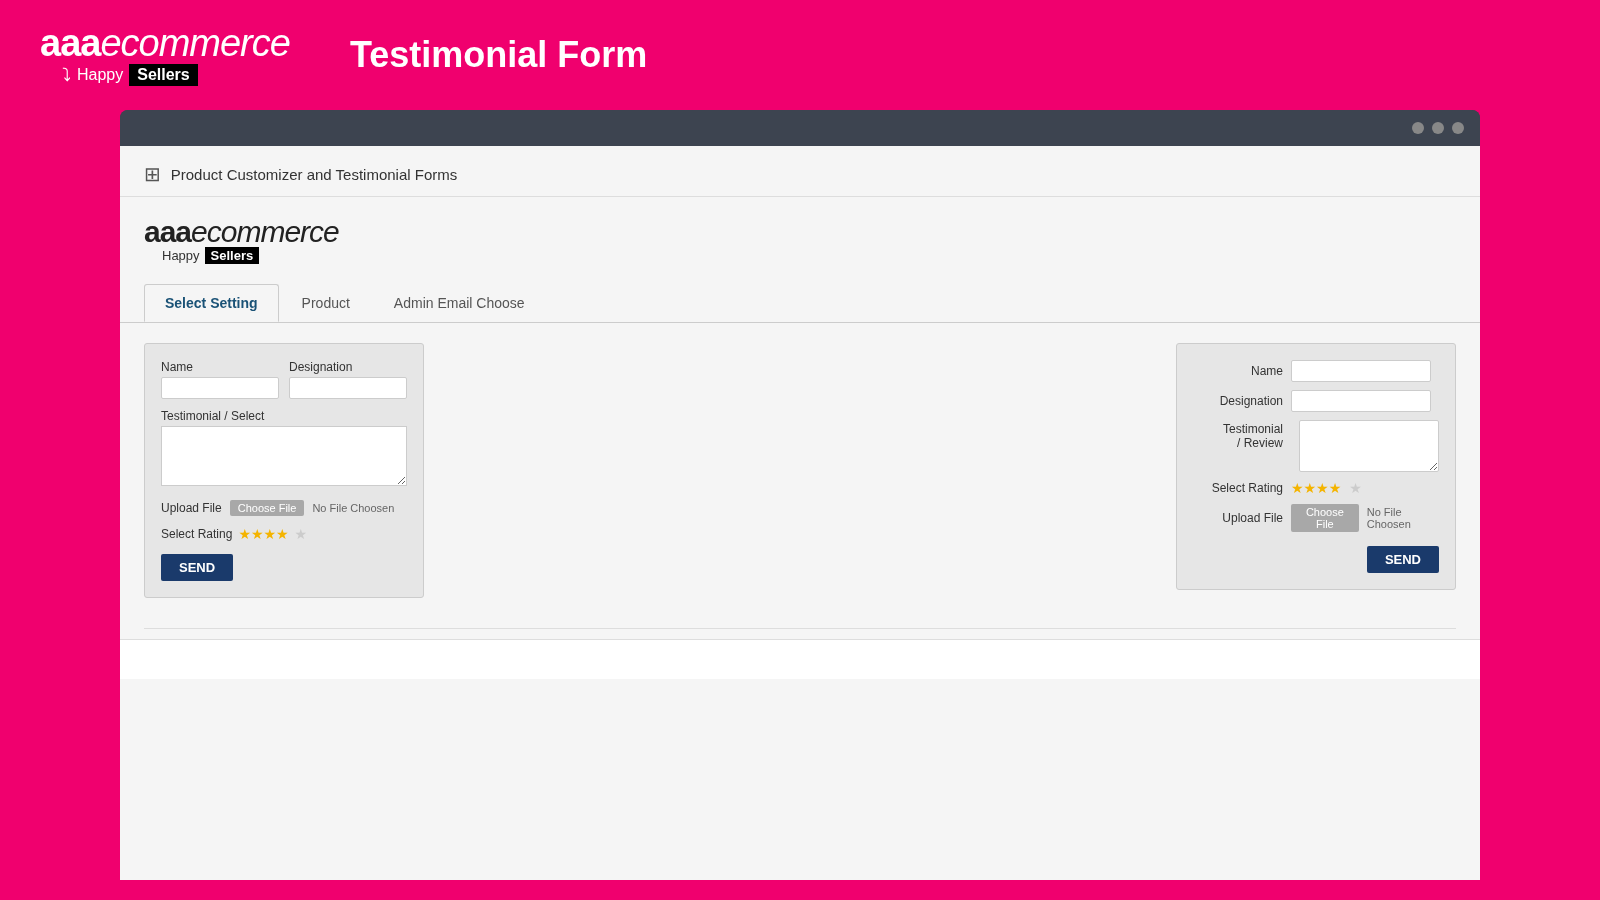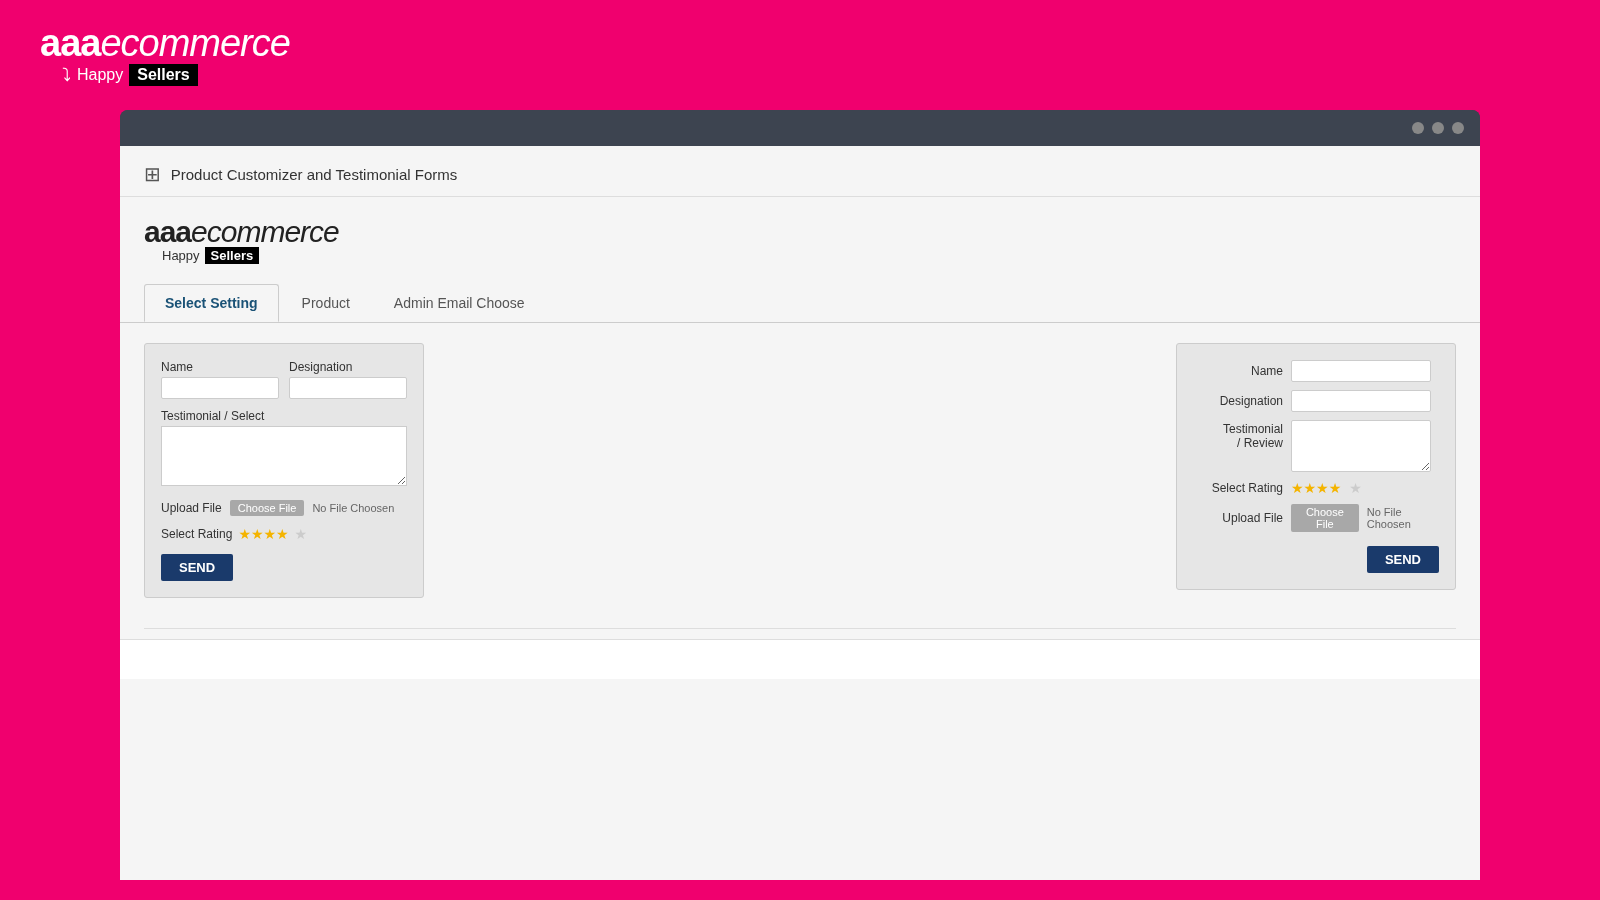--- a/index.html
+++ b/index.html
@@ -304,20 +304,21 @@
   <div class="logo-area">
     <div class="logo-text">
       <span>aaa</span><em>ecommerce</em>
     </div>
     <div class="logo-subtitle">
       <span class="logo-arrow">⤵</span>
       <span class="logo-happy">Happy</span>
       <span class="logo-sellers-box">Sellers</span>
     </div>
   </div>
+  <div class="page-title">Testimonial Form</div>
 </div>
 
 <div class="browser-window">
 
   <div class="browser-titlebar">
     <div class="browser-dot"></div>
     <div class="browser-dot"></div>
     <div class="browser-dot"></div>
   </div>
 
@@ -399,21 +400,21 @@
           <div style="display:flex; align-items:center; margin-bottom:8px; gap:8px;">
             <span style="font-size:12px; color:#333; min-width:90px; text-align:right;">Name</span>
             <input type="text" style="background: white; border: 1px solid rgb(204, 204, 204); height: 22px; width: 140px; border-radius: 2px;">
           </div>
 
           <div style="display:flex; align-items:center; margin-bottom:8px; gap:8px;">
             <span style="font-size:12px; color:#333; min-width:90px; text-align:right;">Designation</span>
             <input type="text" style="background: white; border: 1px solid rgb(204, 204, 204); height: 22px; width: 140px; border-radius: 2px;">
           </div>
 
-          <div style="display:flex; align-items:flex-start; margin-bottom:8px; gap:8px;">
+          <div style="display:flex; align-items:flex-start; margin-bottom:8px; gap:8px;justify-content:space-between;">
             <span style="font-size:12px; color:#333; min-width:90px; text-align:right; padding-top:2px;">Testimonial<br>/ Review</span>
             <textarea style="background: white; border: 1px solid rgb(204, 204, 204); width: 140px; height: 52px; border-radius: 2px; resize: both;"></textarea>
           </div>
 
           <div style="display:flex; align-items:center; margin-bottom:8px; gap:8px;">
             <span style="font-size:12px; color:#333; min-width:90px; text-align:right;">Select Rating</span>
             <span style="color:#f4b400; font-size:14px;">★★★★</span>
               <span style="color:#ccc; font-size:14px;">★</span>
           </div>
 

